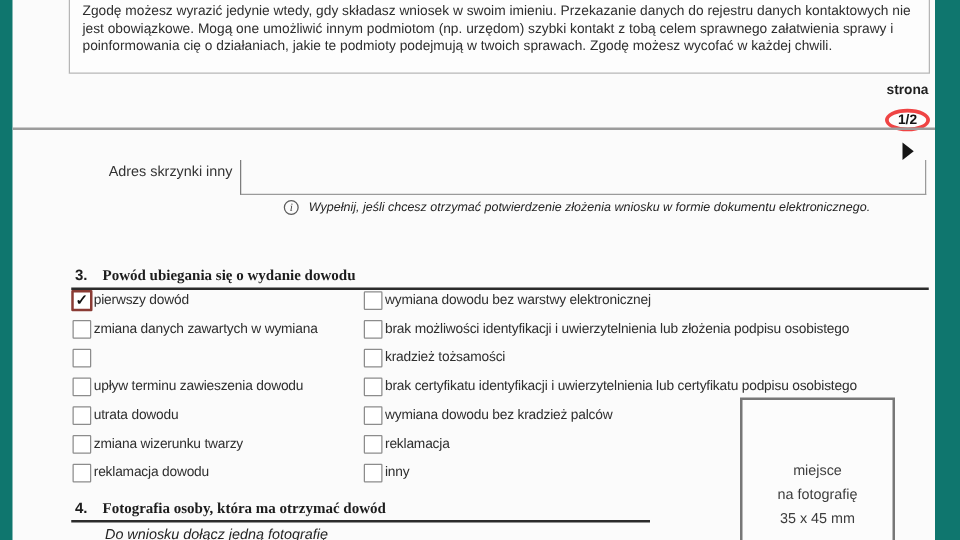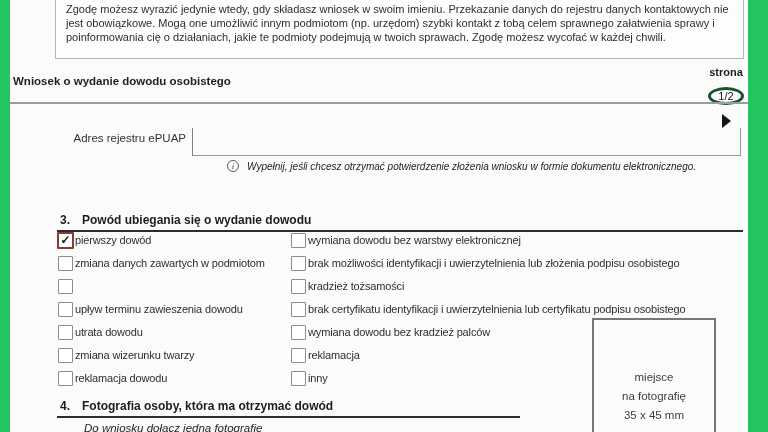--- a/index.html
+++ b/index.html
@@ -1,52 +1,52 @@
 <!DOCTYPE html>
 <html style="--checked-border: #8a3b34;"><head>
 <meta charset="utf-8">
 <style>
   * { margin:0; padding:0; box-sizing:border-box; }
   html,body { width:768px; height:432px; }
   body { font-family:"Liberation Sans", sans-serif; background:#000; position:relative; overflow:hidden; }
-  .stage { position:absolute; inset:0; width:768px; height:432px; background:#22c55e; }
+  .stage { position:absolute; inset:0; width:768px; height:432px; background:#0f766e; }
   .page { position:absolute; left:10px; top:0; width:738px; height:432px; background:#fbfbfb; overflow:hidden; }
 
   
   .consent-box { position:absolute; left:45px; top:-8px; width:689px; height:67px;
     background:#fdfdfd; border:1px solid #b6b6b6; }
   .consent-text { padding:9px 10px 0 10px; font-size:11px; line-height:14px; color:#2e2e2e; }
 
   
   .form-title { position:absolute; left:3px; top:75px; font-size:11.5px; font-weight:700; color:#1f1f1f; }
   .page-indicator { position:absolute; right:4px; top:66px; height:42px; display:flex; align-items:center; gap:9px;flex-direction:column; }
   .strona-label { font-size:11px; font-weight:700; color:#1f1f1f; }
-  .page-circle { width:36px; height:36px; border:3px solid #14532d; border-radius:50%;
+  .page-circle { width:36px; height:36px; border:3px solid #ef4444; border-radius:50%;
     display:flex; align-items:center; justify-content:center; background:#fdfdfd;
-    font-size:11px; font-weight:400; color:#141414; }
+    font-size:11px; font-weight:700; color:#141414; }
   .next-tri { width:0; height:0; border-left:9px solid #151515; border-top:7px solid transparent; border-bottom:7px solid transparent; }
   .band-rule { position:absolute; left:0; top:102px; width:738px; height:2px; background:#9c9c9c; }
 
   
   .epuap-label { position:absolute; left:20px; top:132px; width:156px; text-align:right;
     font-size:11.5px; color:#333; }
   .epuap-field { position:absolute; left:182px; top:128px; width:549px; height:28px;
     border-left:1px solid #7d7d7d; border-bottom:1px solid #9a9a9a; border-right:1px solid #9a9a9a; }
   .epuap-field input { width:100%; height:100%; border:none; outline:none; background:transparent;
     font-family:"Liberation Sans",sans-serif; font-size:12px; color:#222; padding:0 6px; }
   .info-row { position:absolute; left:217px; top:158px; width:498px; display:flex; gap:8px; }
   .info-icon { flex:0 0 auto; margin-top:2px; width:12px; height:12px; border:1px solid #5a5a5a; border-radius:50%;
     font-family:"Liberation Serif",serif; font-style:italic; font-size:9px; line-height:10px;
     text-align:center; color:#444; }
   .info-text { font-style:italic; font-size:10px; line-height:17px; color:#232323; width:478px; }
 
   
   .section-head { position:absolute; font-size:12px; font-weight:700; color:#1d1d1d; }
   .sec-num { position:absolute; left:0; top:0; }
-  .sec-title { position:absolute; left:22px; top:0; white-space:nowrap; }
+  .sec-title { position:absolute; left:22px; top:0; white-space:nowrap;font-family:Liberation Serif, serif; }
   .rule { position:absolute; height:2px; background:#2b2b2b; }
 
   
   .cb-col { position:absolute; }
   .cb-row { display:flex; align-items:center; height:16px; margin-bottom:7px; cursor:pointer; }
   .cb { flex:0 0 auto; width:15px; height:15px; border:1px solid #8c8c8c; background:#fff; border-radius:1px;
     display:flex; align-items:center; justify-content:center; font-size:12px; font-weight:700; color:#111; }
   .cb.checked { width:17px; height:17px; border:2px solid var(--checked-border,#8a3b34); margin:-1px; }
   .cb-label { margin-left:2px; font-size:11px; letter-spacing:-0.15px; color:#2e2e2e; white-space:nowrap; }
 
@@ -62,29 +62,28 @@
 </head>
 <body>
 
 <div class="stage">
   <div class="page">
 
     <div class="consent-box">
       <div class="consent-text">Zgodę możesz wyrazić jedynie wtedy, gdy składasz wniosek w swoim imieniu. Przekazanie danych do rejestru danych kontaktowych nie jest obowiązkowe. Mogą one umożliwić innym podmiotom (np. urzędom) szybki kontakt z tobą celem sprawnego załatwienia sprawy i poinformowania cię o działaniach, jakie te podmioty podejmują w twoich sprawach. Zgodę możesz wycofać w każdej chwili.</div>
     </div>
 
-    <div class="form-title">Wniosek o wydanie dowodu osobistego</div>
     <div class="page-indicator">
       <span class="strona-label">strona</span>
       <span class="page-circle">1/2</span>
       <span class="next-tri"></span>
     </div>
     <div class="band-rule"></div>
 
-    <div class="epuap-label">Adres rejestru ePUAP</div>
+    <div class="epuap-label">Adres skrzynki inny</div>
     <div class="epuap-field">
       <input type="text" value="" style="">
     </div>
     <div class="info-row">
       <span class="info-icon">i</span>
       <span class="info-text">Wypełnij, jeśli chcesz otrzymać potwierdzenie złożenia wniosku w formie dokumentu elektronicznego.</span>
     </div>
 
     <div class="section-head" style="left:50px; top:213px; width:690px; height:16px;">
       <span class="sec-num">3.</span>
@@ -92,21 +91,21 @@
     </div>
     <div class="rule" style="left:47px; top:230px; width:686px;"></div>
 
     <div class="cb-col" style="left:48px; top:232px;" id="left-options">
         <div class="cb-row">
           <span class="cb checked">✓</span>
           <span class="cb-label">pierwszy dowód</span>
         </div>
         <div class="cb-row">
           <span class="cb"></span>
-          <span class="cb-label">zmiana danych zawartych w podmiotom</span>
+          <span class="cb-label">zmiana danych zawartych w wymiana</span>
         </div>
         <div class="cb-row">
           <span class="cb"></span>
         </div>
         <div class="cb-row">
           <span class="cb"></span>
           <span class="cb-label">upływ terminu zawieszenia dowodu</span>
         </div>
         <div class="cb-row">
           <span class="cb"></span>

